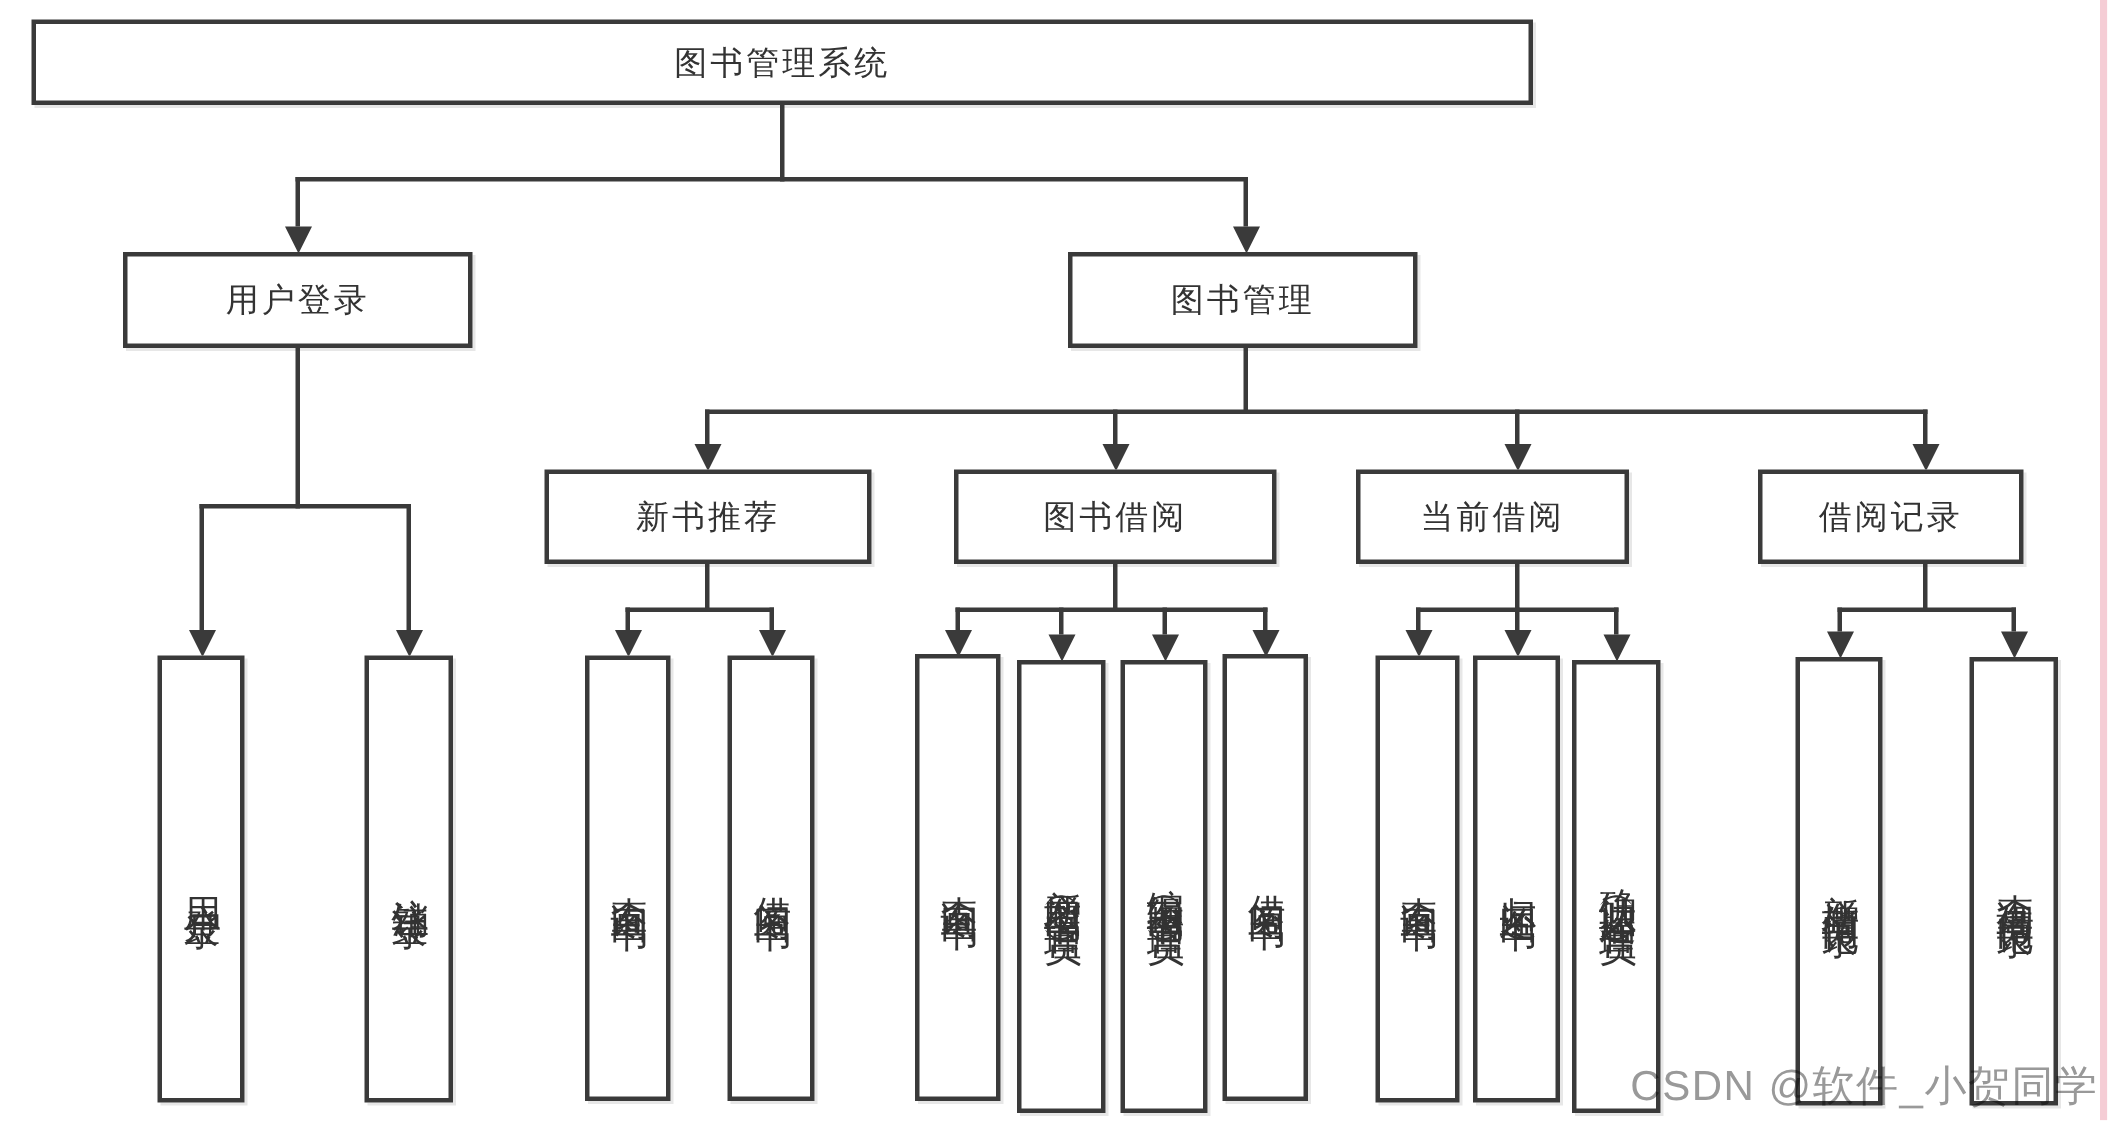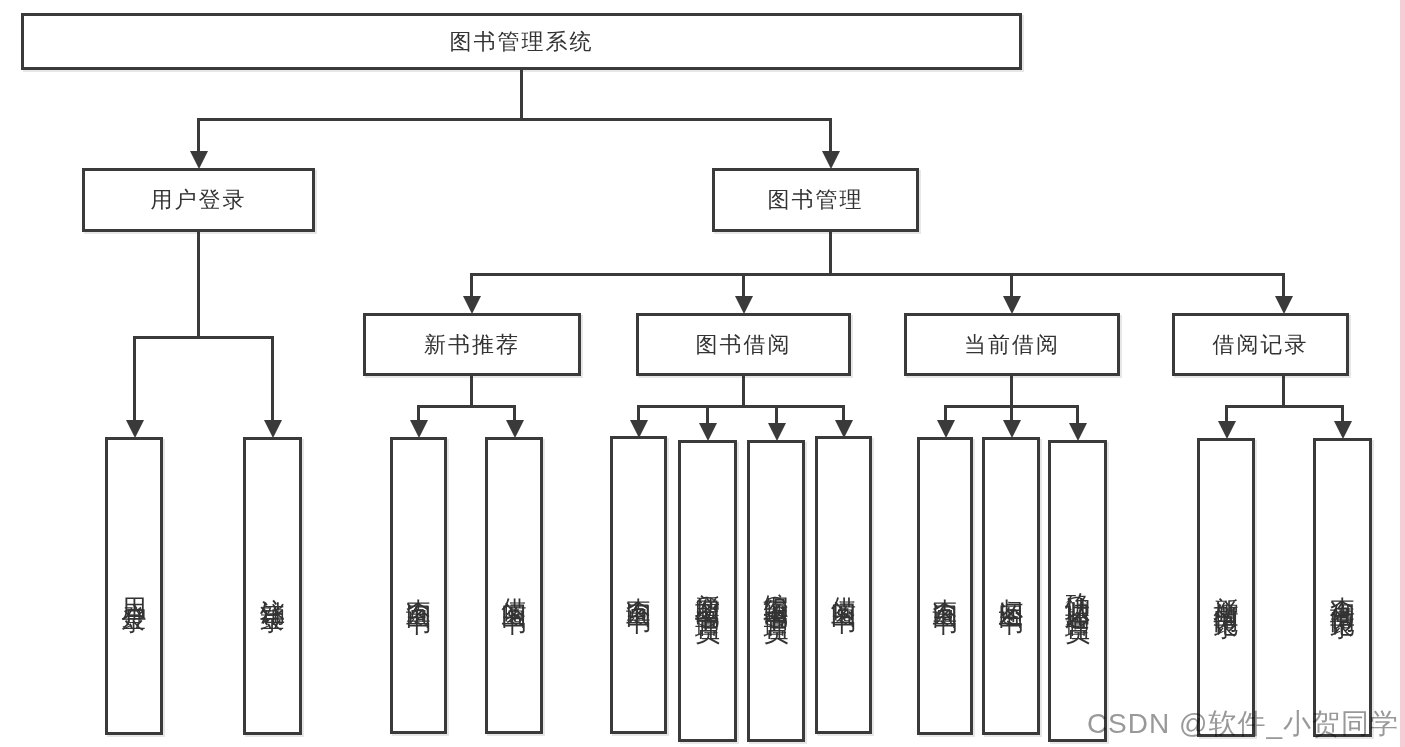--- a/index.html
+++ b/index.html
@@ -83,31 +83,31 @@
   <div class="arrow" style="left:1225px;top:405px;height:16px;"></div>
   <div class="arrow" style="left:1341px;top:405px;height:16px;"></div>
 
   <div class="box" style="left:21px;top:13px;width:1001px;height:57px;">
     <span class="hlabel">图书管理系统</span>
   </div>
 
   <div class="box" style="left:82px;top:168px;width:233px;height:64px;">
     <span class="hlabel">用户登录</span>
   </div>
-  <div class="box" style="left:712px;top:168px;width:207px;height:64px;">
+  <div class="box" style="left:712px;top:168px;width:233px;height:64px;">
     <span class="hlabel">图书管理</span>
   </div>
 
   <div class="box" style="left:363px;top:313px;width:218px;height:63px;">
     <span class="hlabel">新书推荐</span>
   </div>
   <div class="box" style="left:636px;top:313px;width:215px;height:63px;justify-content:center;">
     <span class="hlabel">图书借阅</span>
   </div>
-  <div class="box" style="left:904px;top:313px;width:216px;height:63px;">
+  <div class="box" style="left:904px;top:313px;width:182px;height:63px;">
     <span class="hlabel">当前借阅</span>
   </div>
   <div class="box" style="left:1172px;top:313px;width:177px;height:63px;">
     <span class="hlabel">借阅记录</span>
   </div>
 
   <div class="box" style="left:105px;top:437px;width:58px;height:298px;">
     <span class="vlabel">用户登录</span>
   </div>
   <div class="box" style="left:243px;top:437px;width:59px;height:298px;">

